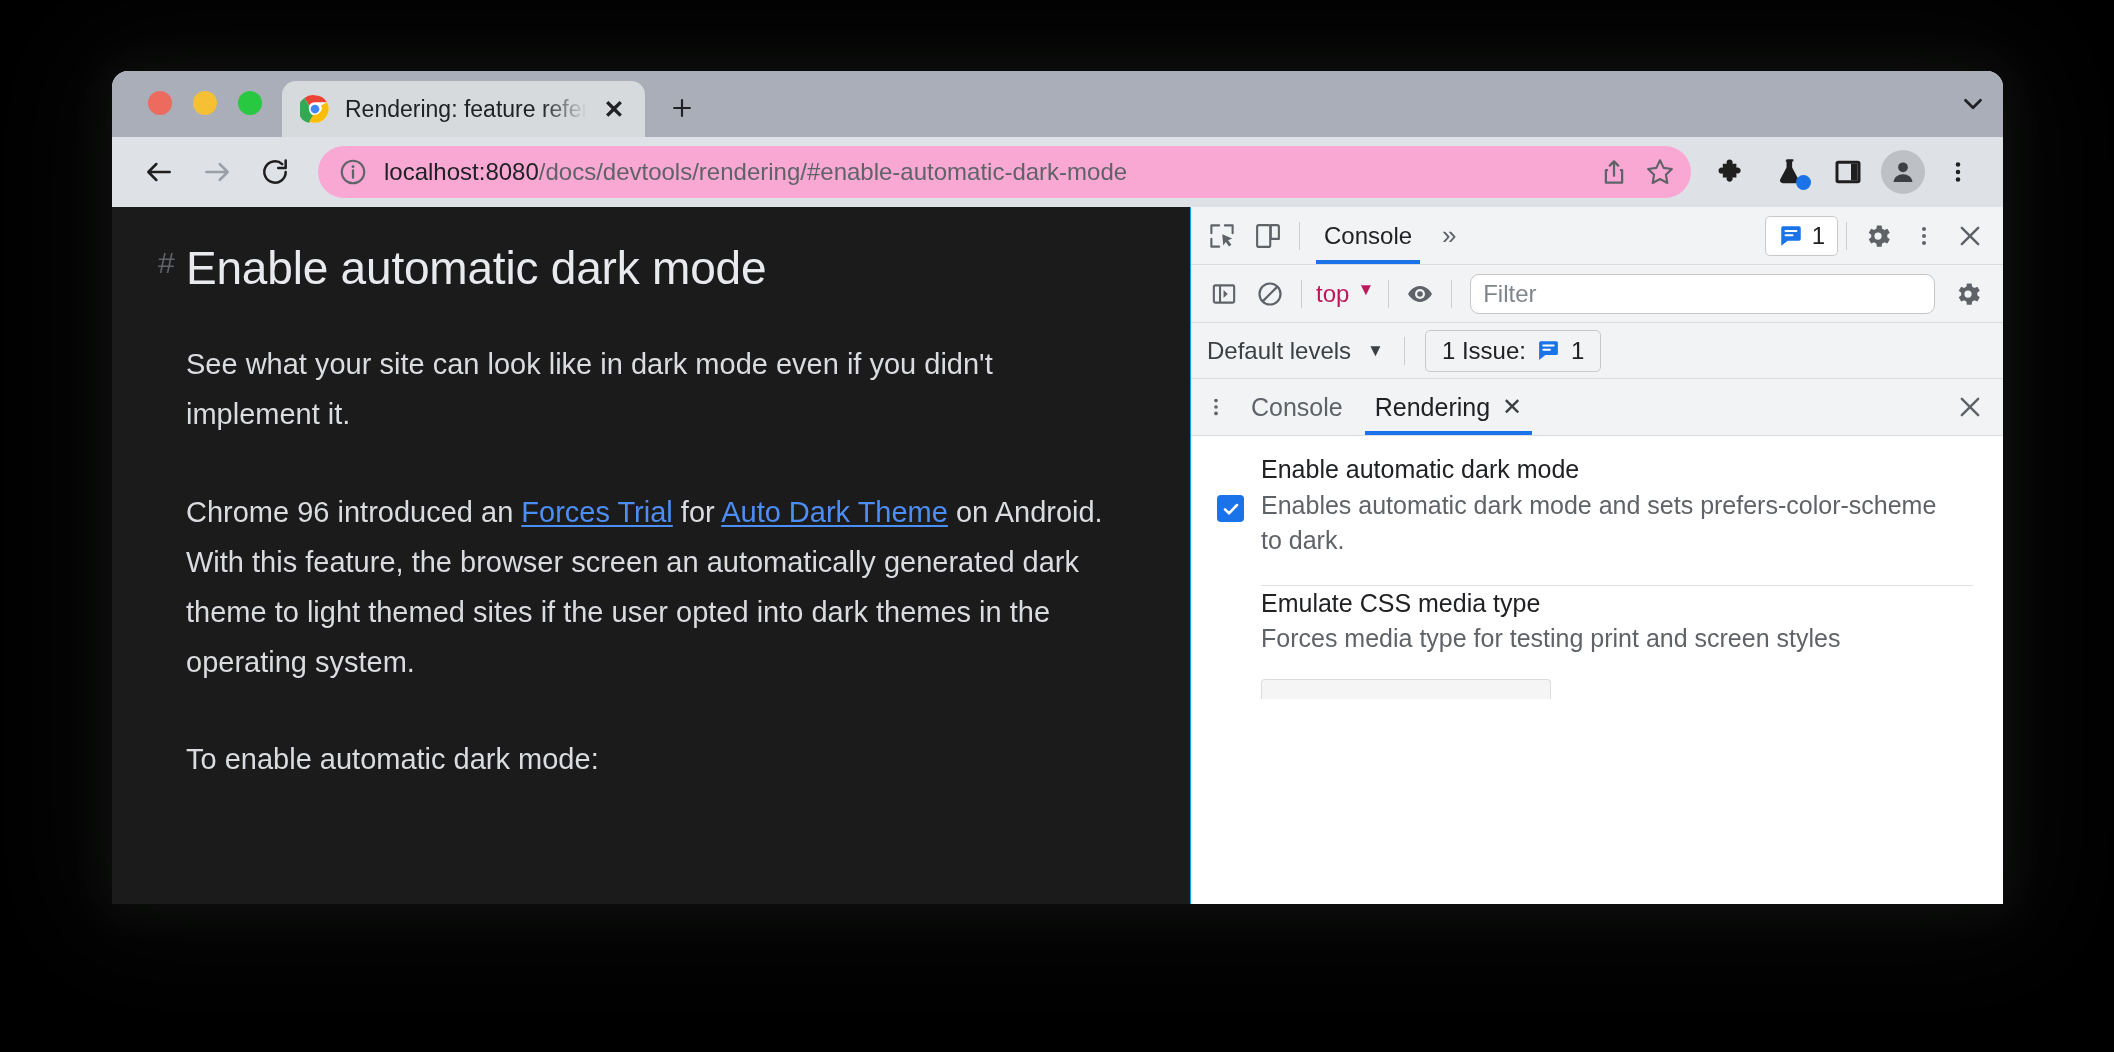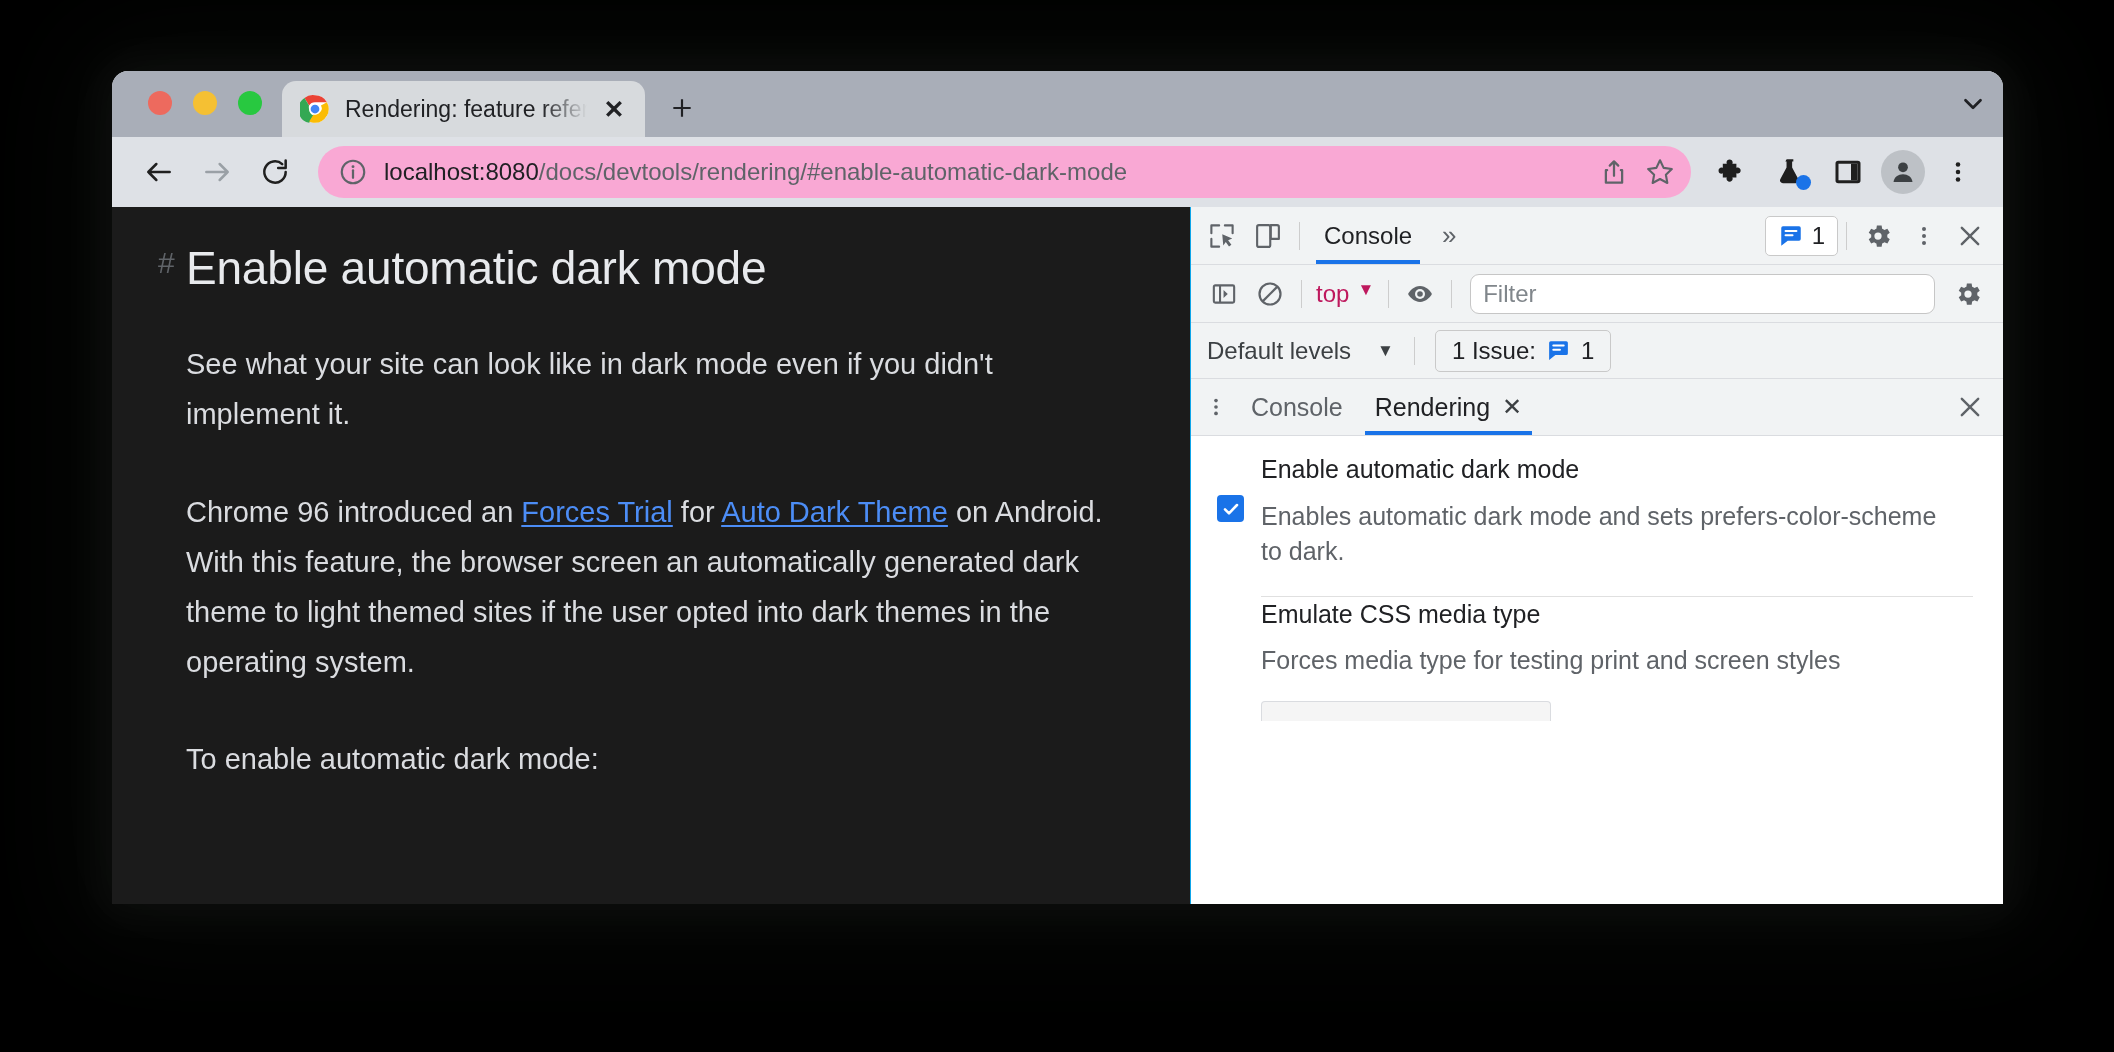--- a/index.html
+++ b/index.html
@@ -256,21 +256,21 @@
     min-width: 0;
   }
 
   #dt-levels {
     height: 56px;
     border-bottom: 1px solid #dadce0;
     padding: 0 12px 0 16px;
     gap: 0;
   }
   #levels-select {
-    display: flex; align-items: center; gap: 26px;
+    display: flex; align-items: center; gap: 16px;
     font-size: 24px; color: #3c4043;
     flex: none;
   }
   #issue-count {
     display: flex; align-items: center; gap: 10px;
     height: 42px; padding: 0 16px;
     border: 1px solid #c9c9c9; border-radius: 5px;
     background: #f1f3f4;
     font-size: 24px; color: #202124;
     flex: none;
@@ -314,21 +314,20 @@
   .setting .stitle {
     font-size: 25px;
     color: #202124;
     line-height: 1.42;
   }
   .setting .sdesc {
     font-size: 25px;
     color: #5f6368;
     line-height: 1.42;
     max-width: 700px;
-    margin-top: 11px;
   }
   .cbox {
     position: absolute;
     left: 26px; top: 43px;
     width: 27px; height: 27px;
     border-radius: 4px;
     background: #1a73e8;
     display: flex; align-items: center; justify-content: center;
   }
   .cbox svg { width: 20px; height: 20px; }

